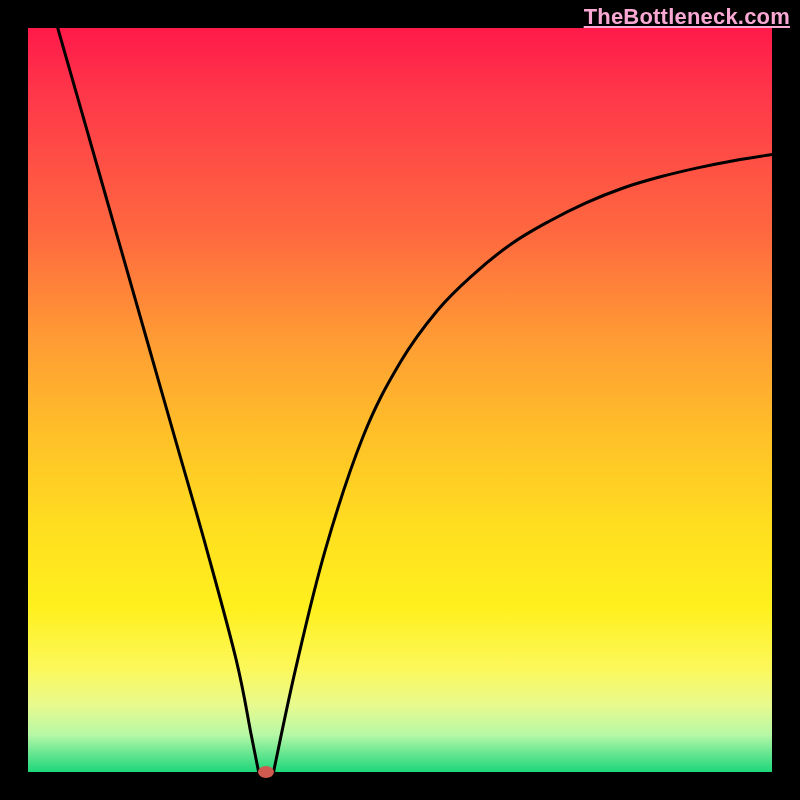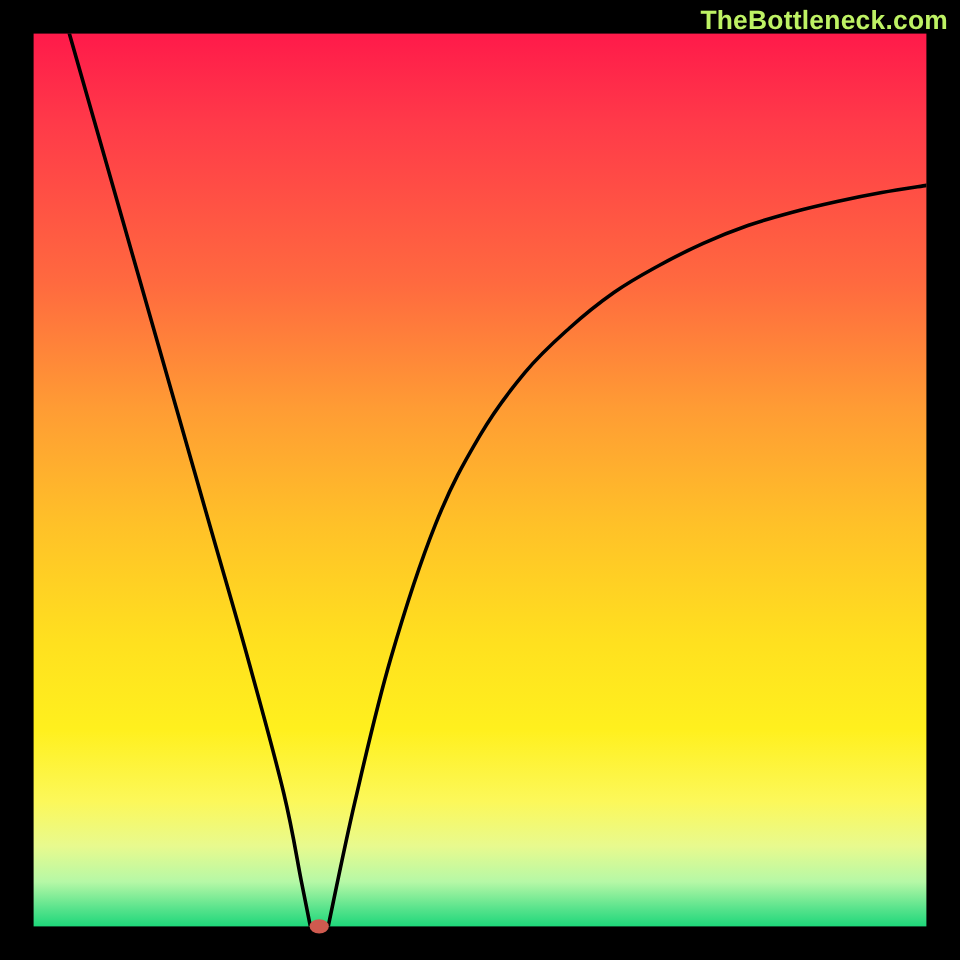--- a/index.html
+++ b/index.html
@@ -37,25 +37,26 @@
       #e8fa8e 91%,
       #b6f8a6 95%,
       #58e38c 98%,
       #1ed77a 100%
     );
   }
   .watermark {
     position: absolute;
     top: 4px;
     right: 10px;
-    color: #bef264;
+    color: #f9a8d4;
     font-size: 22px;
     font-weight: 600;
     letter-spacing: 0.2px;
     user-select: none;
+    text-decoration: underline;
   }
   svg.curve {
     position: absolute;
     left: 0;
     top: 0;
     width: 744px;
     height: 744px;
   }
   .marker {
     position: absolute;

